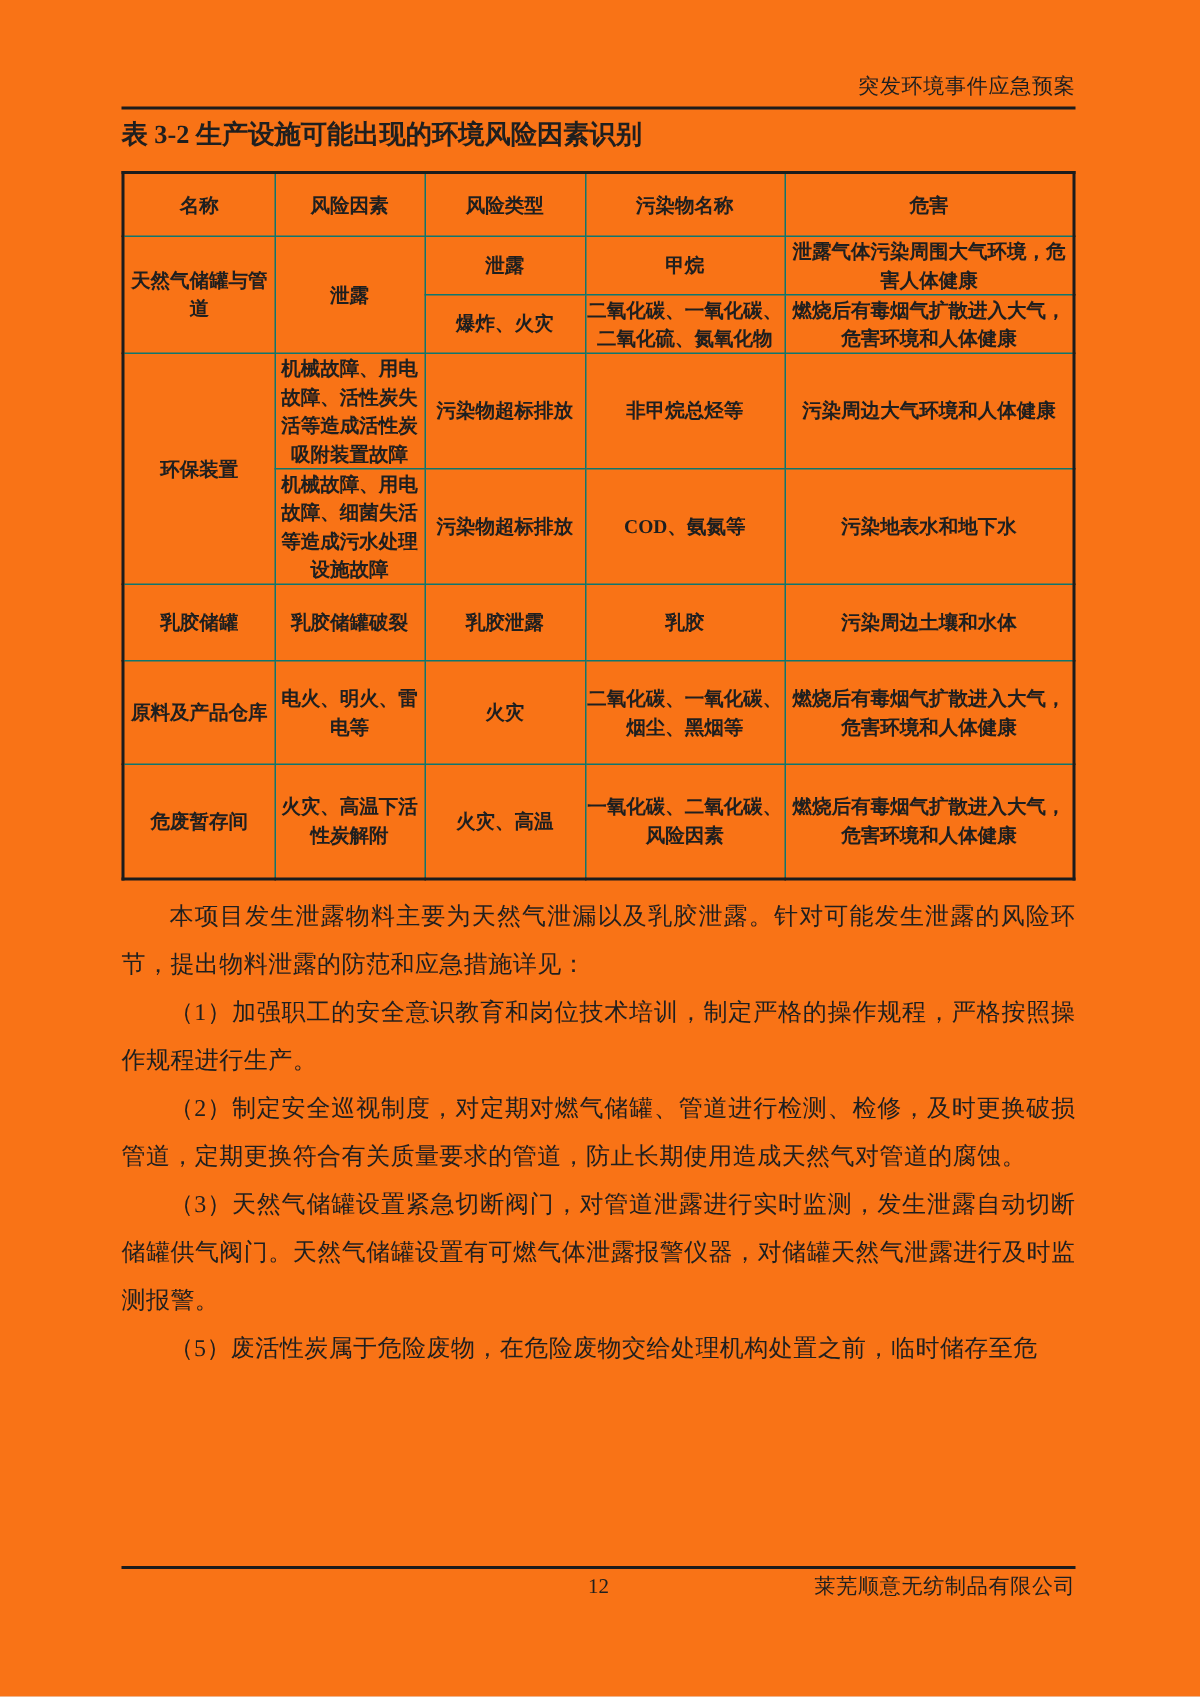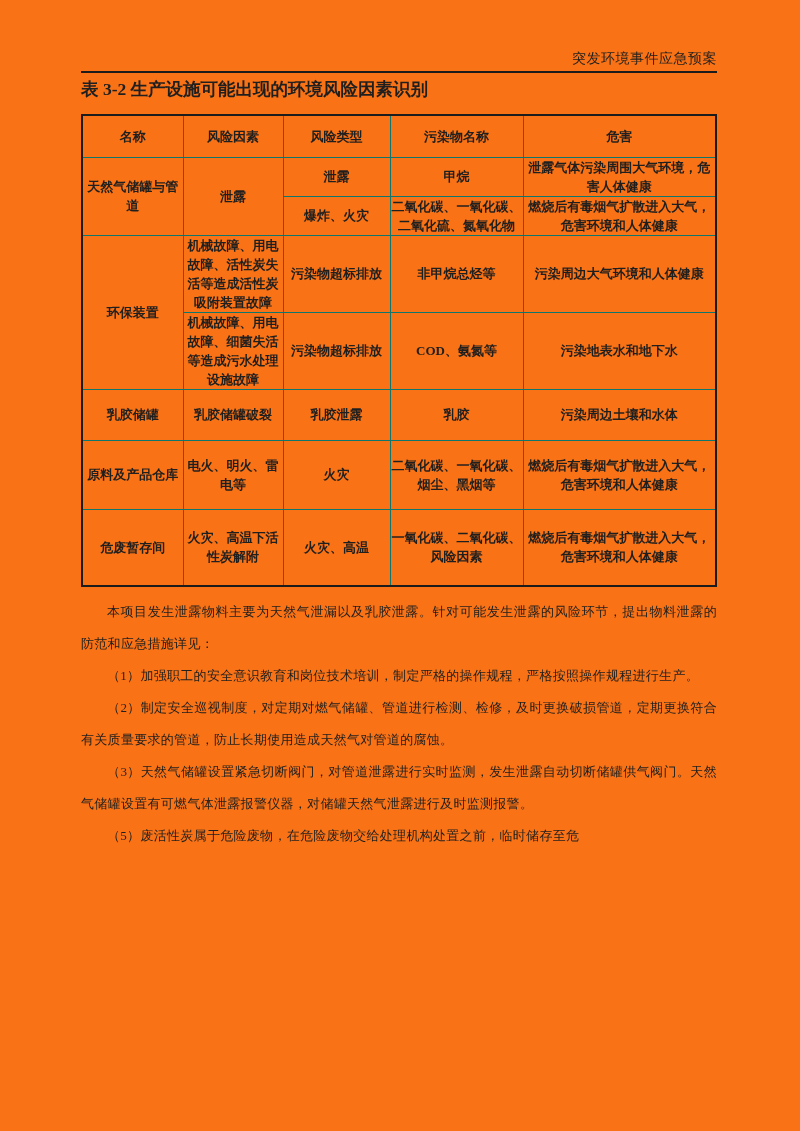--- a/index.html
+++ b/index.html
@@ -73,21 +73,21 @@
     margin: 11px 0 0 0;
     font-size: 17px;
     font-weight: bold;
     line-height: 20px;
   }
 
   
   .body-text { margin-top: 9px; }
   .body-text p {
     margin: 0;
-    font-size: 13px;
+    font-size: 16px;
     line-height: 32px;
     text-align: justify;
     text-indent: 2em;
     letter-spacing: 0.3px;
   }
 
   
   .footer {
     position: absolute;
     left: 81px; right: 83px;
@@ -188,13 +188,17 @@
     <div class="body-text">
       <p>本项目发生泄露物料主要为天然气泄漏以及乳胶泄露。针对可能发生泄露的风险环节，提出物料泄露的防范和应急措施详见：</p>
       <p>（1）加强职工的安全意识教育和岗位技术培训，制定严格的操作规程，严格按照操作规程进行生产。</p>
       <p>（2）制定安全巡视制度，对定期对燃气储罐、管道进行检测、检修，及时更换破损管道，定期更换符合有关质量要求的管道，防止长期使用造成天然气对管道的腐蚀。</p>
       <p>（3）天然气储罐设置紧急切断阀门，对管道泄露进行实时监测，发生泄露自动切断储罐供气阀门。天然气储罐设置有可燃气体泄露报警仪器，对储罐天然气泄露进行及时监测报警。</p>
       <p>（5）废活性炭属于危险废物，在危险废物交给处理机构处置之前，临时储存至危</p>
     </div>
 
   </div>
 
+  <div class="footer">
+    <span class="page-num">12</span>
+    <span class="company">莱芜顺意无纺制品有限公司</span>
+  </div>
 </div>
 
 </body></html>

